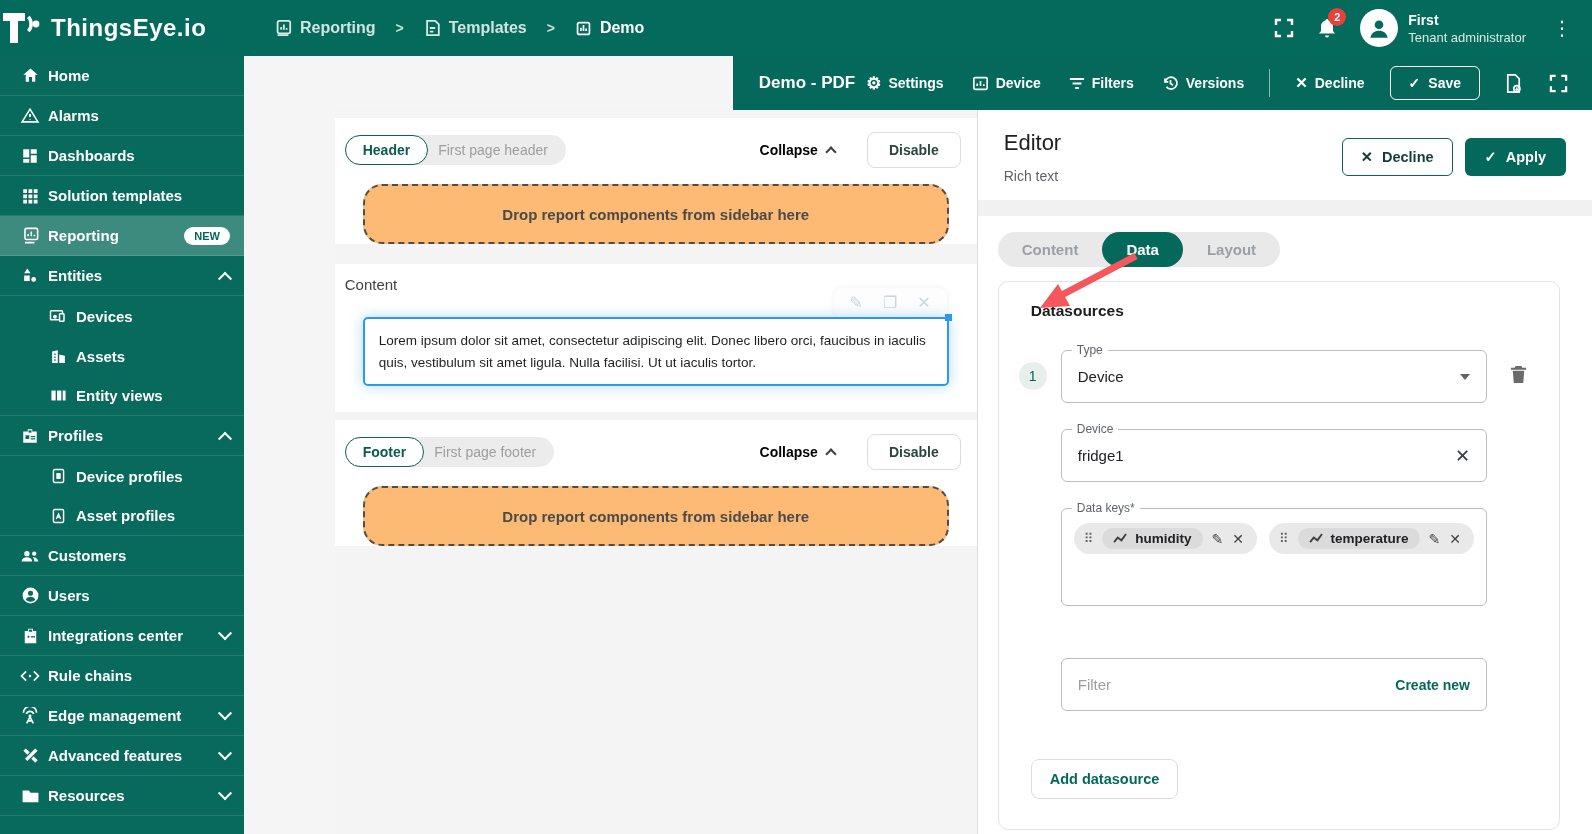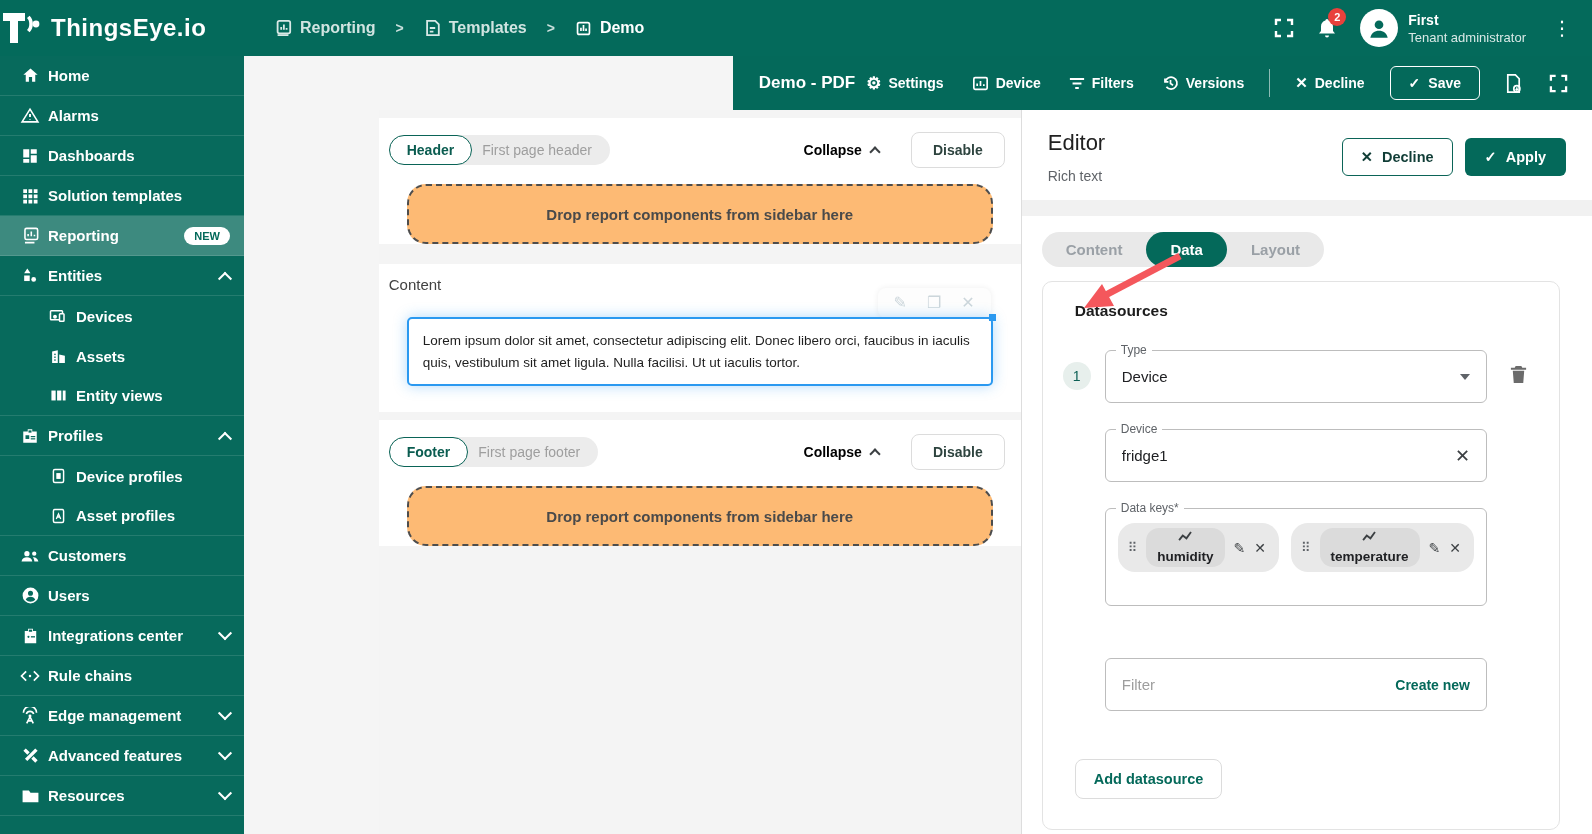--- a/index.html
+++ b/index.html
@@ -109,21 +109,21 @@
   .m-label { position:absolute; top:-8px; left:10px; background:#fff; padding:0 5px; font-size:12px; color:#5f6368; }
   .m-value { font-size:15px; color:#202124; }
   .caret { margin-left:auto; width:0; height:0; border-left:5px solid transparent; border-right:5px solid transparent;
            border-top:6px solid #5f6368; cursor:pointer; }
   .clear-x { margin-left:auto; font-size:18px; color:#3c4043; cursor:pointer; line-height:1; }
   .trash-col { width:34px; flex:none; display:flex; justify-content:center; margin-top:14px; cursor:pointer; }
   .keys-field { align-items:flex-start; min-height:98px; padding:14px 12px; gap:12px; flex-wrap:wrap; }
   .key-chip { display:inline-flex; align-items:center; gap:9px; background:#e9e9e9; border-radius:17px;
               padding:5px 13px 5px 10px; }
   .drag-dots { color:#5f6368; font-size:13px; cursor:grab; }
-  .key-inner { display:inline-flex; align-items:center; gap:7px; background:#dbdbdb; border-radius:13px; padding:3px 11px;flex-direction:column; }
+  .key-inner { display:inline-flex; align-items:center; gap:7px; background:#dbdbdb; border-radius:13px; padding:3px 11px; }
   .key-name { font-size:13.5px; font-weight:bold; color:#202124; }
   .chip-ico { color:#3c4043; font-size:14px; line-height:1; cursor:pointer; }
   .filter-field { margin-top:26px; }
   .placeholder { font-size:15px; color:#9e9e9e; }
   .create-new { margin-left:auto; color:#04695a; font-size:14px; font-weight:bold; cursor:pointer; }
   .add-ds-btn { margin-top:48px; margin-left:12px; display:inline-block; border:1px solid #dcdcdc; border-radius:8px;
                 background:#fff; color:#04695a; font-size:14.5px; font-weight:bold; padding:11px 18px; cursor:pointer; }
   .arrow-svg { position:absolute; left:0; top:0; pointer-events:none; z-index:6; }
 </style>
 </head>

